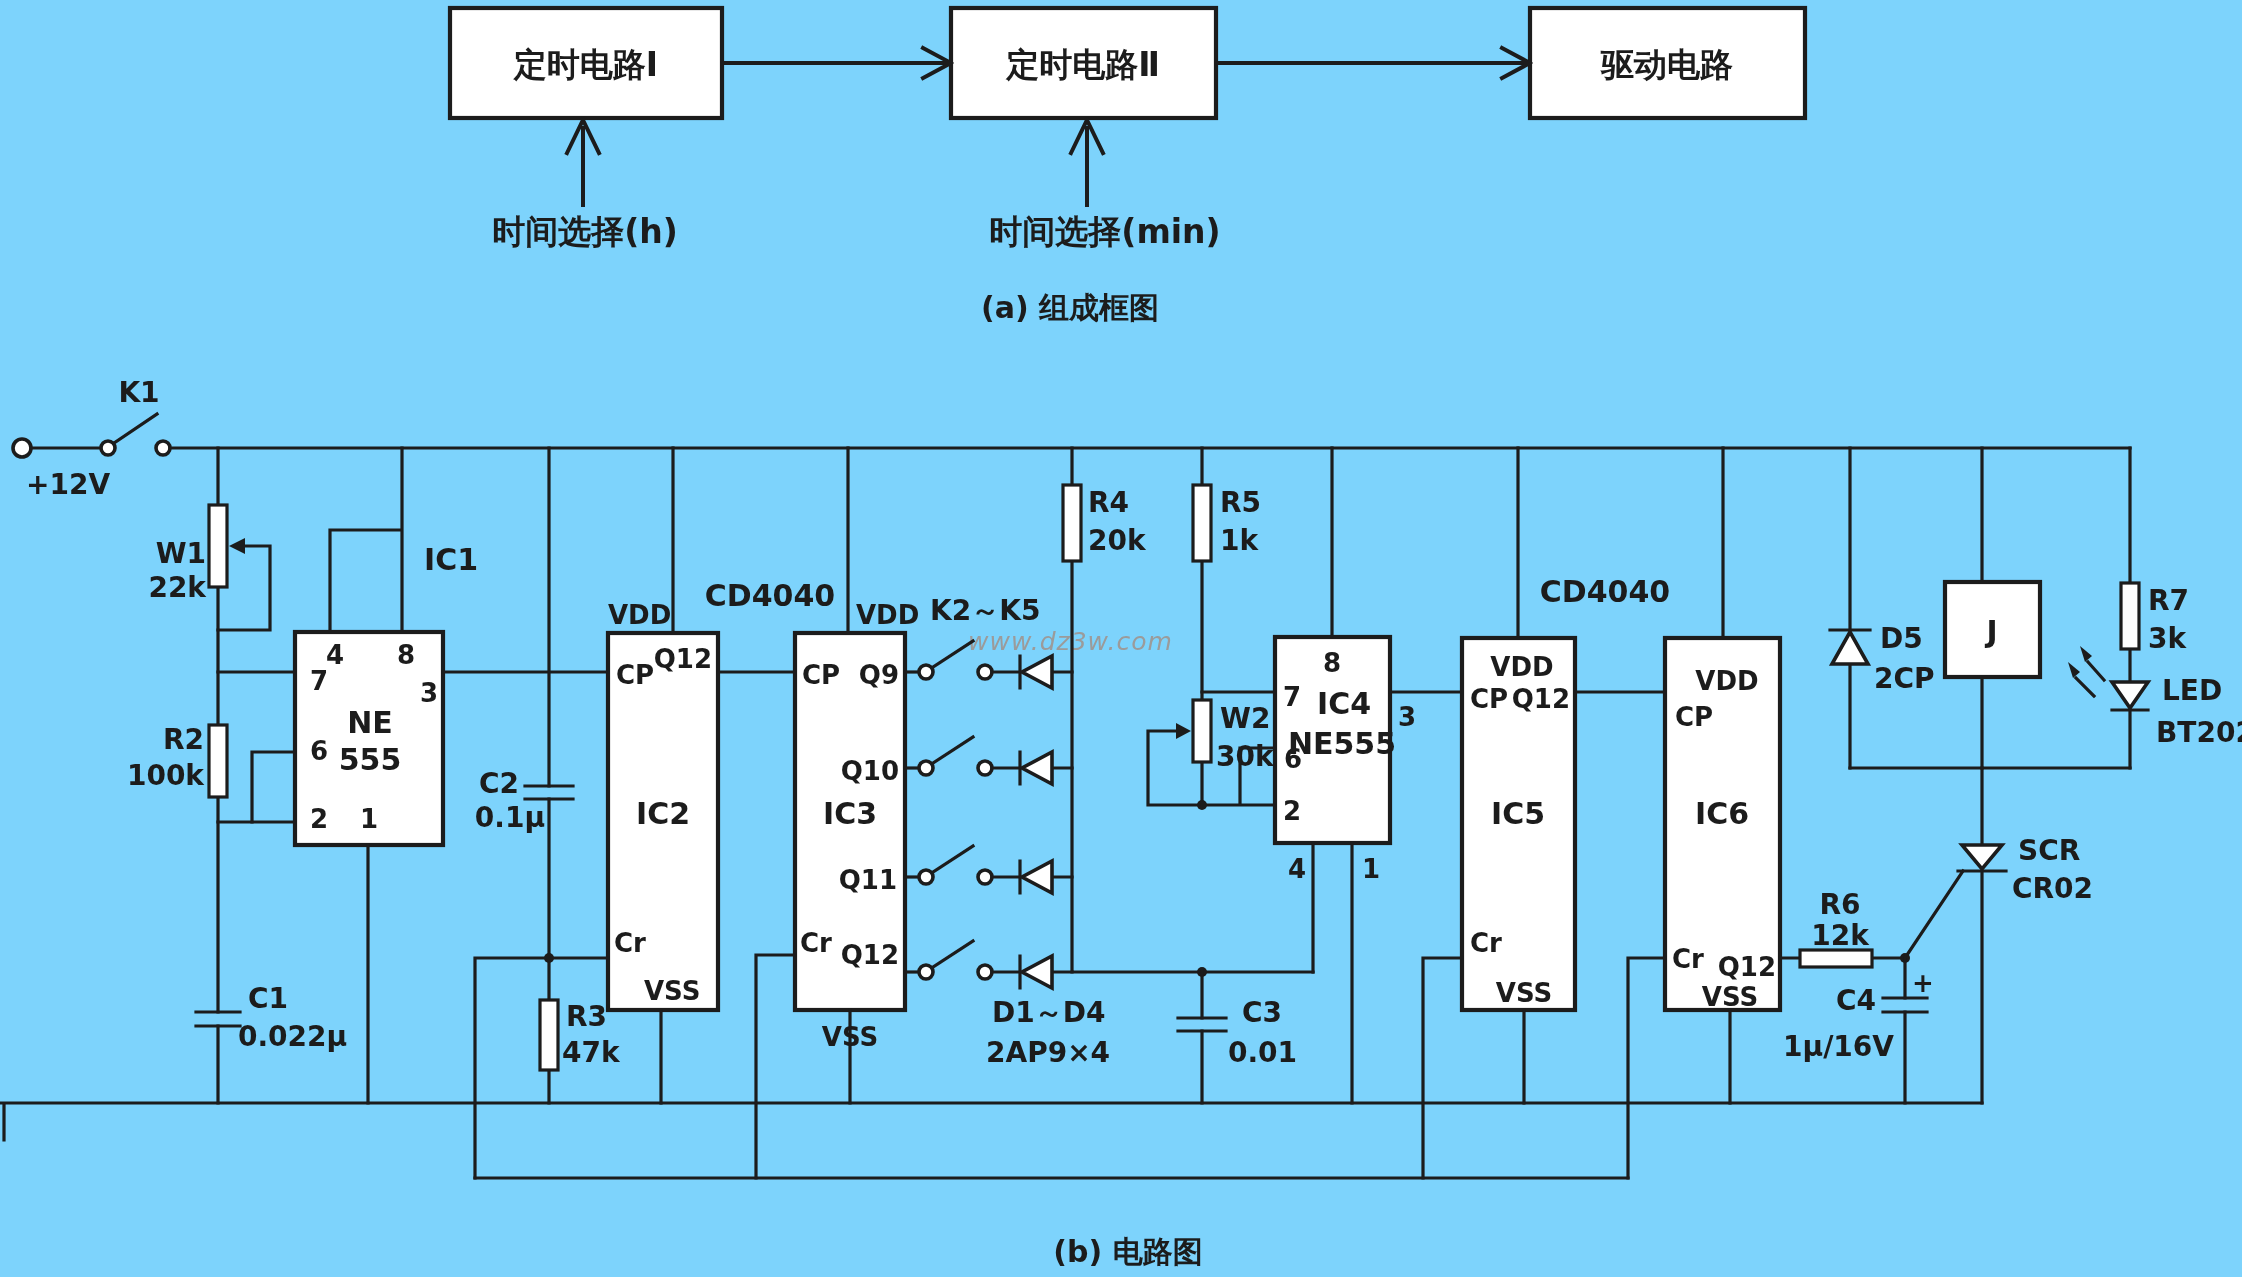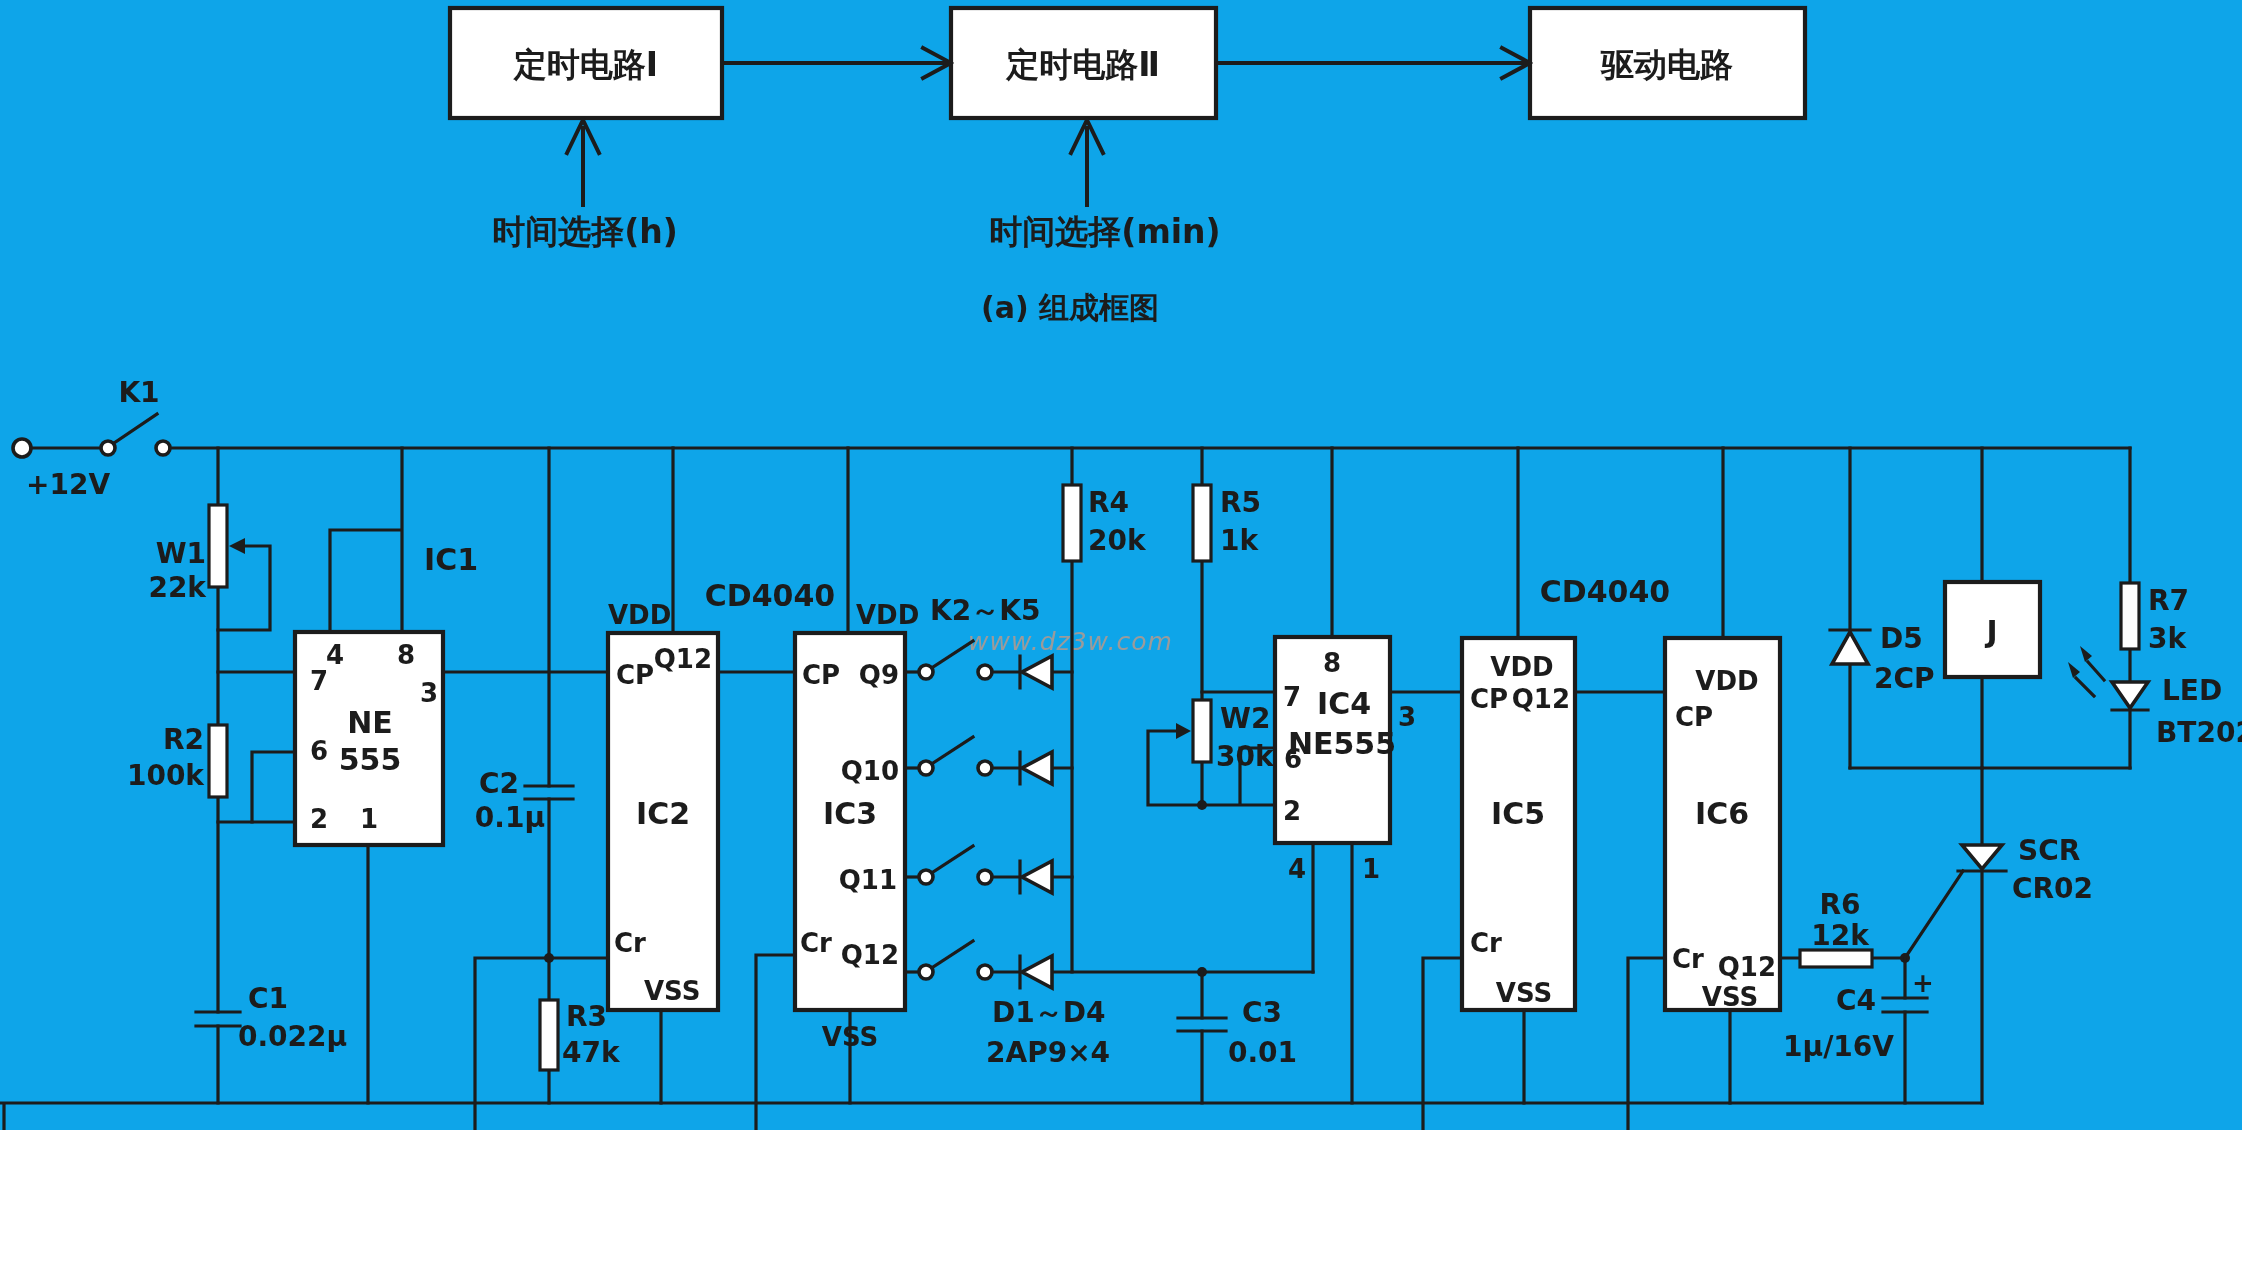--- a/index.html
+++ b/index.html
@@ -1,16 +1,16 @@
 <!DOCTYPE html>
 <html><head>
 <meta charset="utf-8">
 <style>
   html,body{margin:0;padding:0;background:#ffffff;}
-  .page{width:2242px;height:1130px;position:relative;background:#0ea5e9;overflow:hidden;text-decoration:underline;}
+  .page{width:2242px;height:1277px;position:relative;background:#7dd3fc;overflow:hidden;text-decoration:underline;}
   svg{display:block;}
   .wire{stroke:#1c1c1c;stroke-width:3.2;fill:none;stroke-linecap:square;}
   .wire-thick{stroke:#1c1c1c;stroke-width:4;fill:none;stroke-linecap:square;}
   .box{stroke:#1c1c1c;stroke-width:4.2;fill:#ffffff;}
   .body{stroke:#1c1c1c;stroke-width:3.2;fill:#ffffff;}
   .sym{stroke:#1c1c1c;stroke-width:3.6;fill:#ffffff;}
   .fill{fill:#1c1c1c;stroke:none;}
   .node{fill:#1c1c1c;stroke:none;}
   text{font-family:"DejaVu Sans","Liberation Sans",sans-serif;fill:#1c1c1c;font-weight:bold;}
   .t{font-size:28px;}

